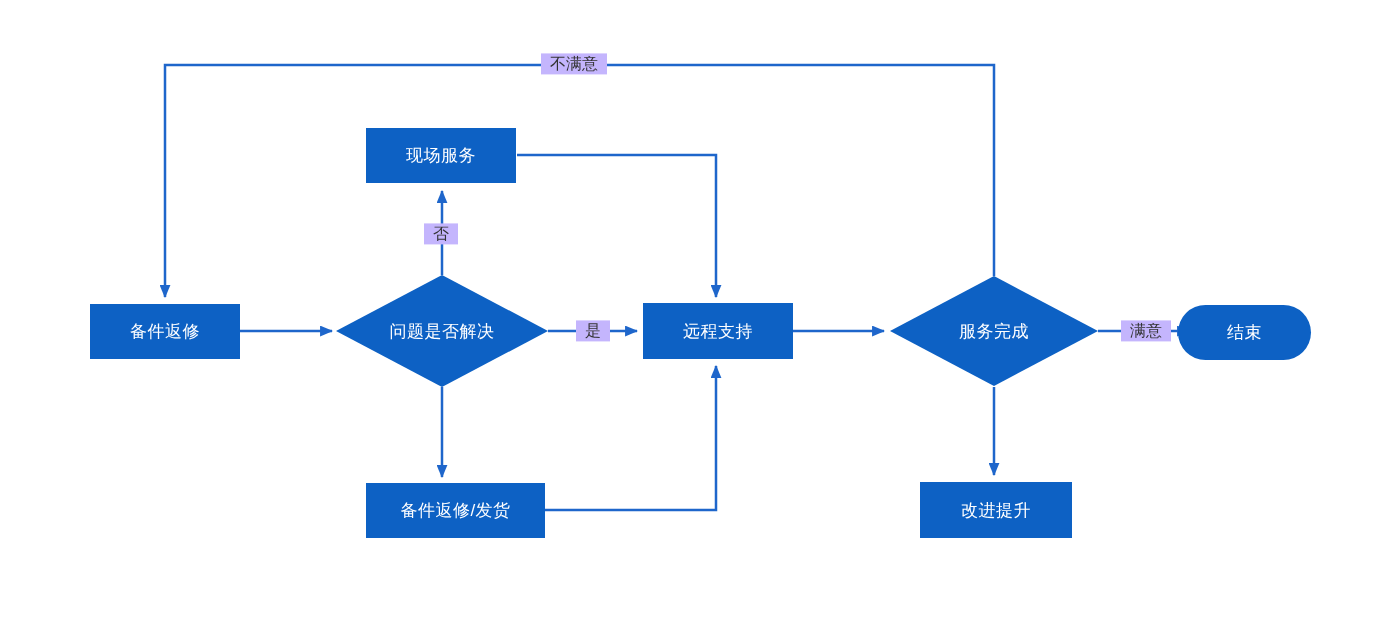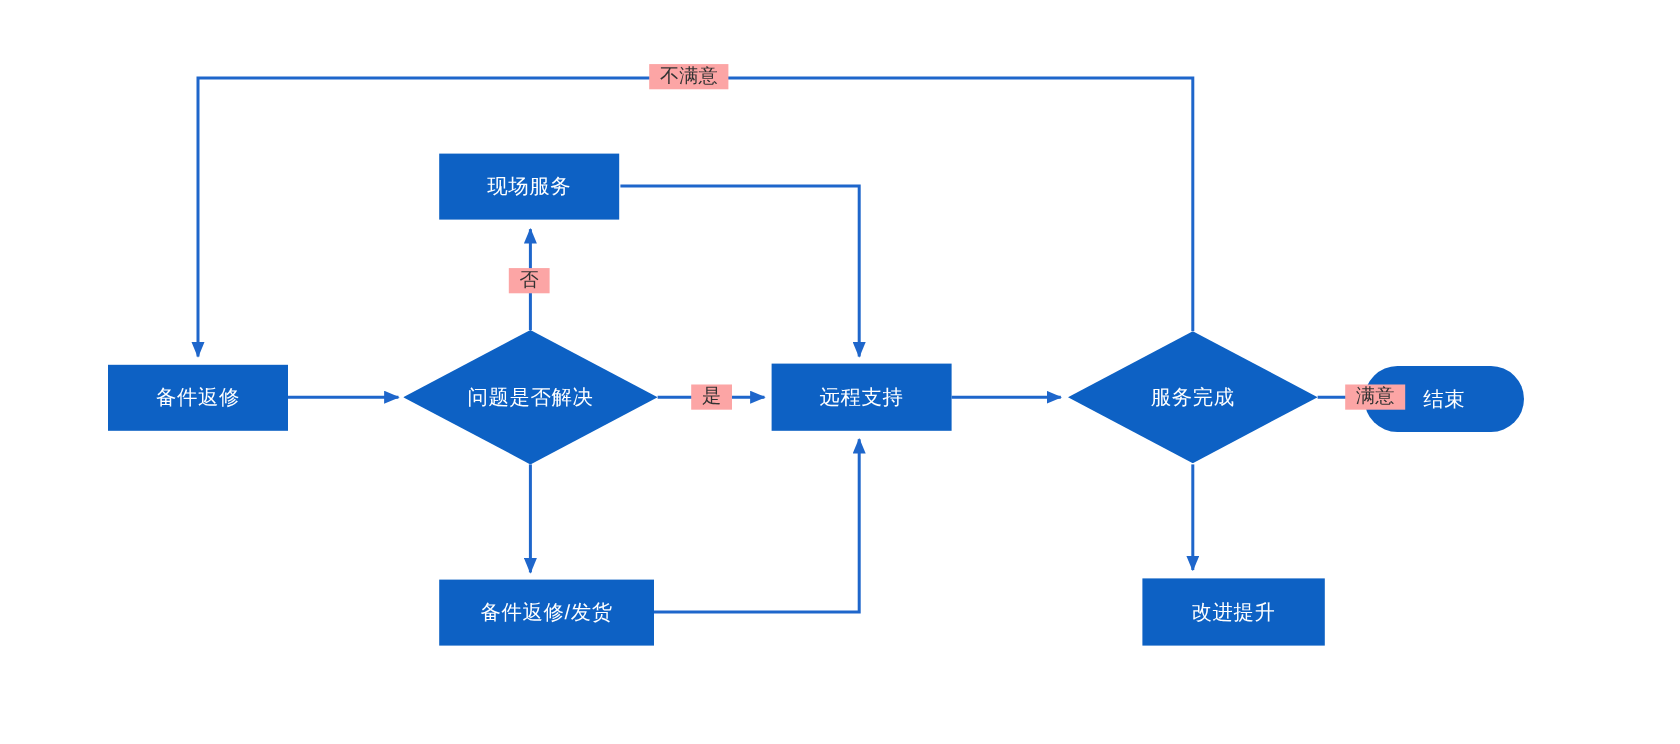--- a/index.html
+++ b/index.html
@@ -41,21 +41,21 @@
   }
   .node.decision {
     clip-path: polygon(50% 0%, 100% 50%, 50% 100%, 0% 50%);
   }
   .node.terminator {
     border-radius: 28px;
   }
   .edge-label {
     position: absolute;
     transform: translate(-50%, -50%);
-    background: #fca5a5;
+    background: #c4b5fd;
     color: var(--label-text, #333333);
     font-size: 16px;
     line-height: 1.2;
     padding: 1px 9px;
     white-space: nowrap;
   }
 </style>
 </head>
 <body>
 
@@ -102,29 +102,29 @@
   </div>
 
   <div class="node rect" style="left:643px; top:303px; width:150px; height:56px;">
     <span>远程支持</span>
   </div>
 
   <div class="node decision" style="left:890px; top:276px; width:208px; height:110px;">
     <span>服务完成</span>
   </div>
 
-  <div class="node terminator" style="left:1137px; top:305px; width:133px; height:55px;">
+  <div class="node terminator" style="left:1178px; top:305px; width:133px; height:55px;">
     <span>结束</span>
   </div>
 
   <div class="node rect" style="left:366px; top:483px; width:179px; height:55px;">
     <span>备件返修/发货</span>
   </div>
 
-  <div class="node rect" style="left:952px; top:482px; width:152px; height:56px;">
+  <div class="node rect" style="left:920px; top:482px; width:152px; height:56px;">
     <span>改进提升</span>
   </div>
 
   <div class="edge-label" style="left:574px; top:64px;">不满意</div>
 
   <div class="edge-label" style="left:441px; top:234px;">否</div>
 
   <div class="edge-label" style="left:593px; top:331px;">是</div>
 
   <div class="edge-label" style="left:1146px; top:331px;">满意</div>

